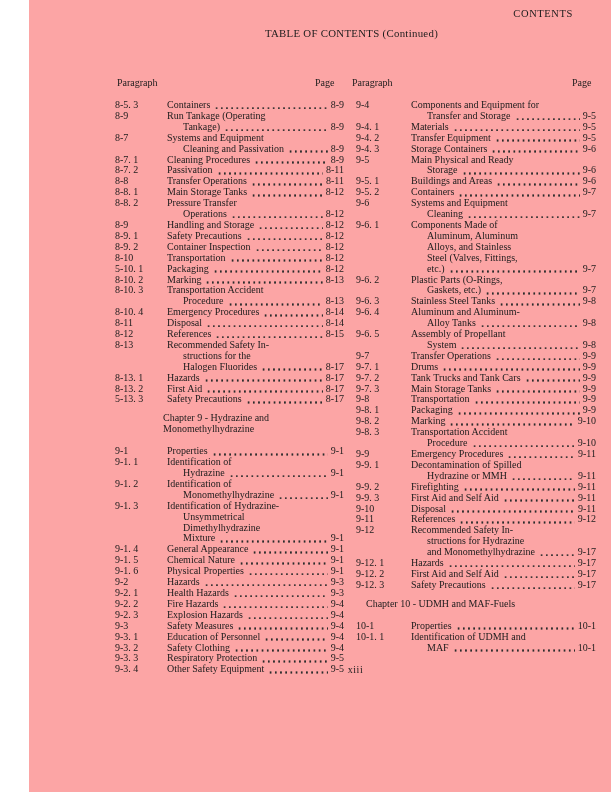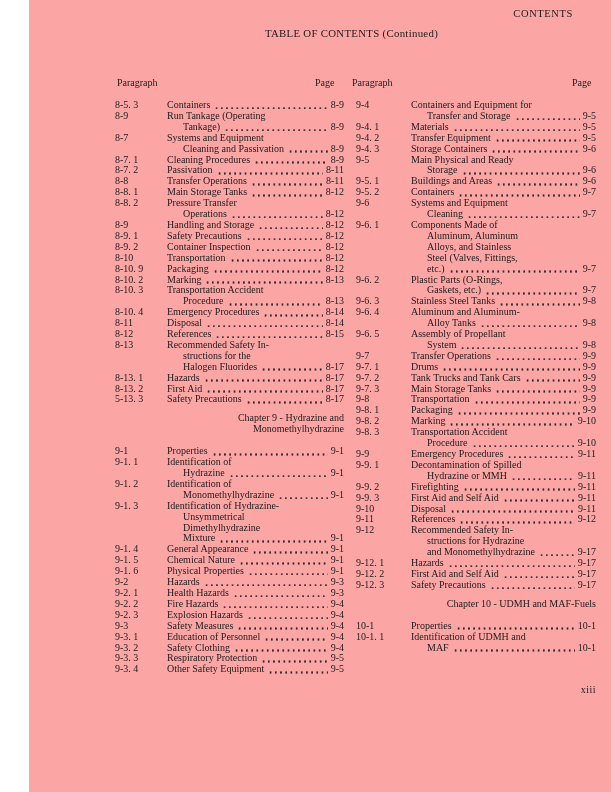--- a/index.html
+++ b/index.html
@@ -69,32 +69,32 @@
     align-self: flex-end;
     margin: 0 3px 1.6px 4px;
     background-image: radial-gradient(circle, #2b2b2b 0.85px, rgba(0,0,0,0) 1.15px);
     background-size: 5.2px 2.6px;
     background-repeat: repeat-x;
     background-position: left bottom;
   }
   .line .pg { white-space: pre; text-align: right; }
 
   .chapter {
-    text-align: right;
+    text-align: left;
     margin: 8px 0 11px 0;
   }
   .toc-col-left  .chapter { padding-left: 48px; }
   .toc-col-right .chapter { padding-left: 10px; }
 
   .footer {
     position: absolute;
-    top: 684px;
+    top: 664px;
     left: 86px;
     width: 481px;
-    text-align: right;
+    text-align: center;
     font-size: 10px;
     letter-spacing: 0.5px;
   }
 </style>
 </head>
 <body>
 
 <div class="page">
   <div class="corner-header">CONTENTS</div>
   <div class="doc-title">TABLE OF CONTENTS (Continued)</div>
@@ -228,21 +228,21 @@
         <span class="num">8-10</span>
         <div class="lines">
           <div class="line">
             <span class="txt">Transportation</span>
             <span class="leader"></span>
             <span class="pg">8-12</span>
           </div>
         </div>
       </div>
       <div class="entry">
-        <span class="num">8-10. 9</span>
+        <span class="num">5-10. 1</span>
         <div class="lines">
           <div class="line">
             <span class="txt">Packaging</span>
             <span class="leader"></span>
             <span class="pg">8-12</span>
           </div>
         </div>
       </div>
       <div class="entry">
         <span class="num">8-10. 2</span>
@@ -521,21 +521,21 @@
             <span class="pg">9-5</span>
           </div>
         </div>
       </div>
     </div>
   <div class="toc-col toc-col-right">
       <div class="entry">
         <span class="num">9-4</span>
         <div class="lines">
           <div class="line">
-            <span class="txt">Containers and Equipment for</span>
+            <span class="txt">Components and Equipment for</span>
           </div>
           <div class="line cont">
             <span class="txt">Transfer and Storage</span>
             <span class="leader"></span>
             <span class="pg">9-5</span>
           </div>
         </div>
       </div>
       <div class="entry">
         <span class="num">9-4. 1</span>

